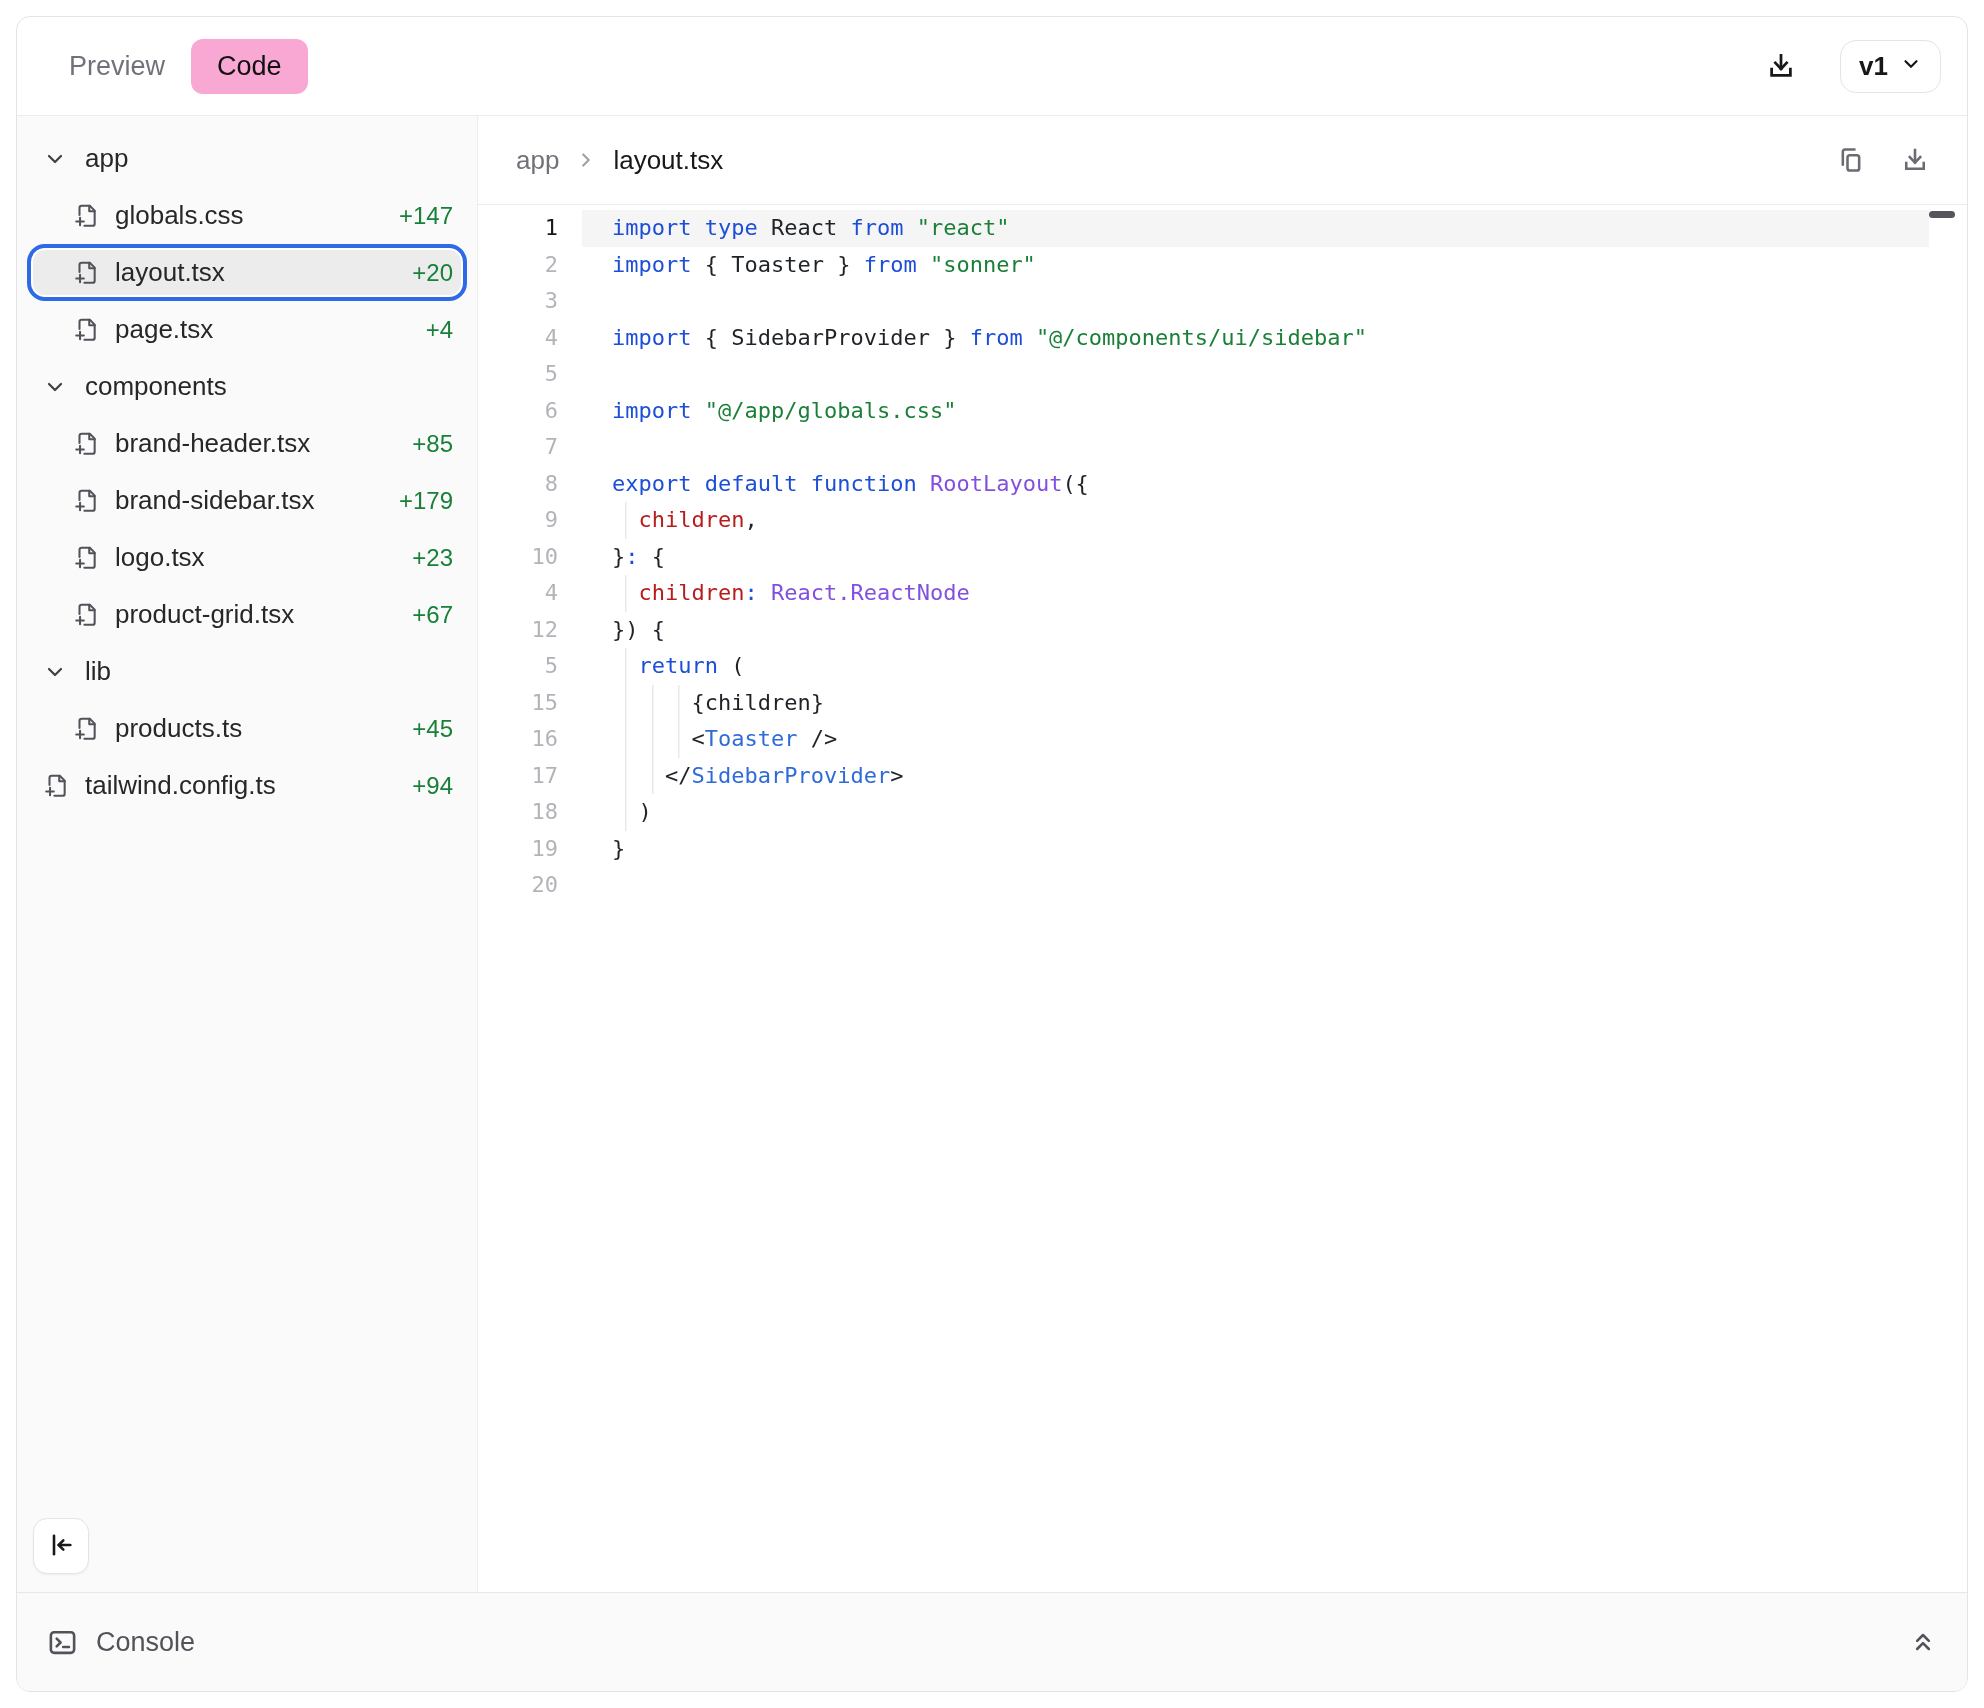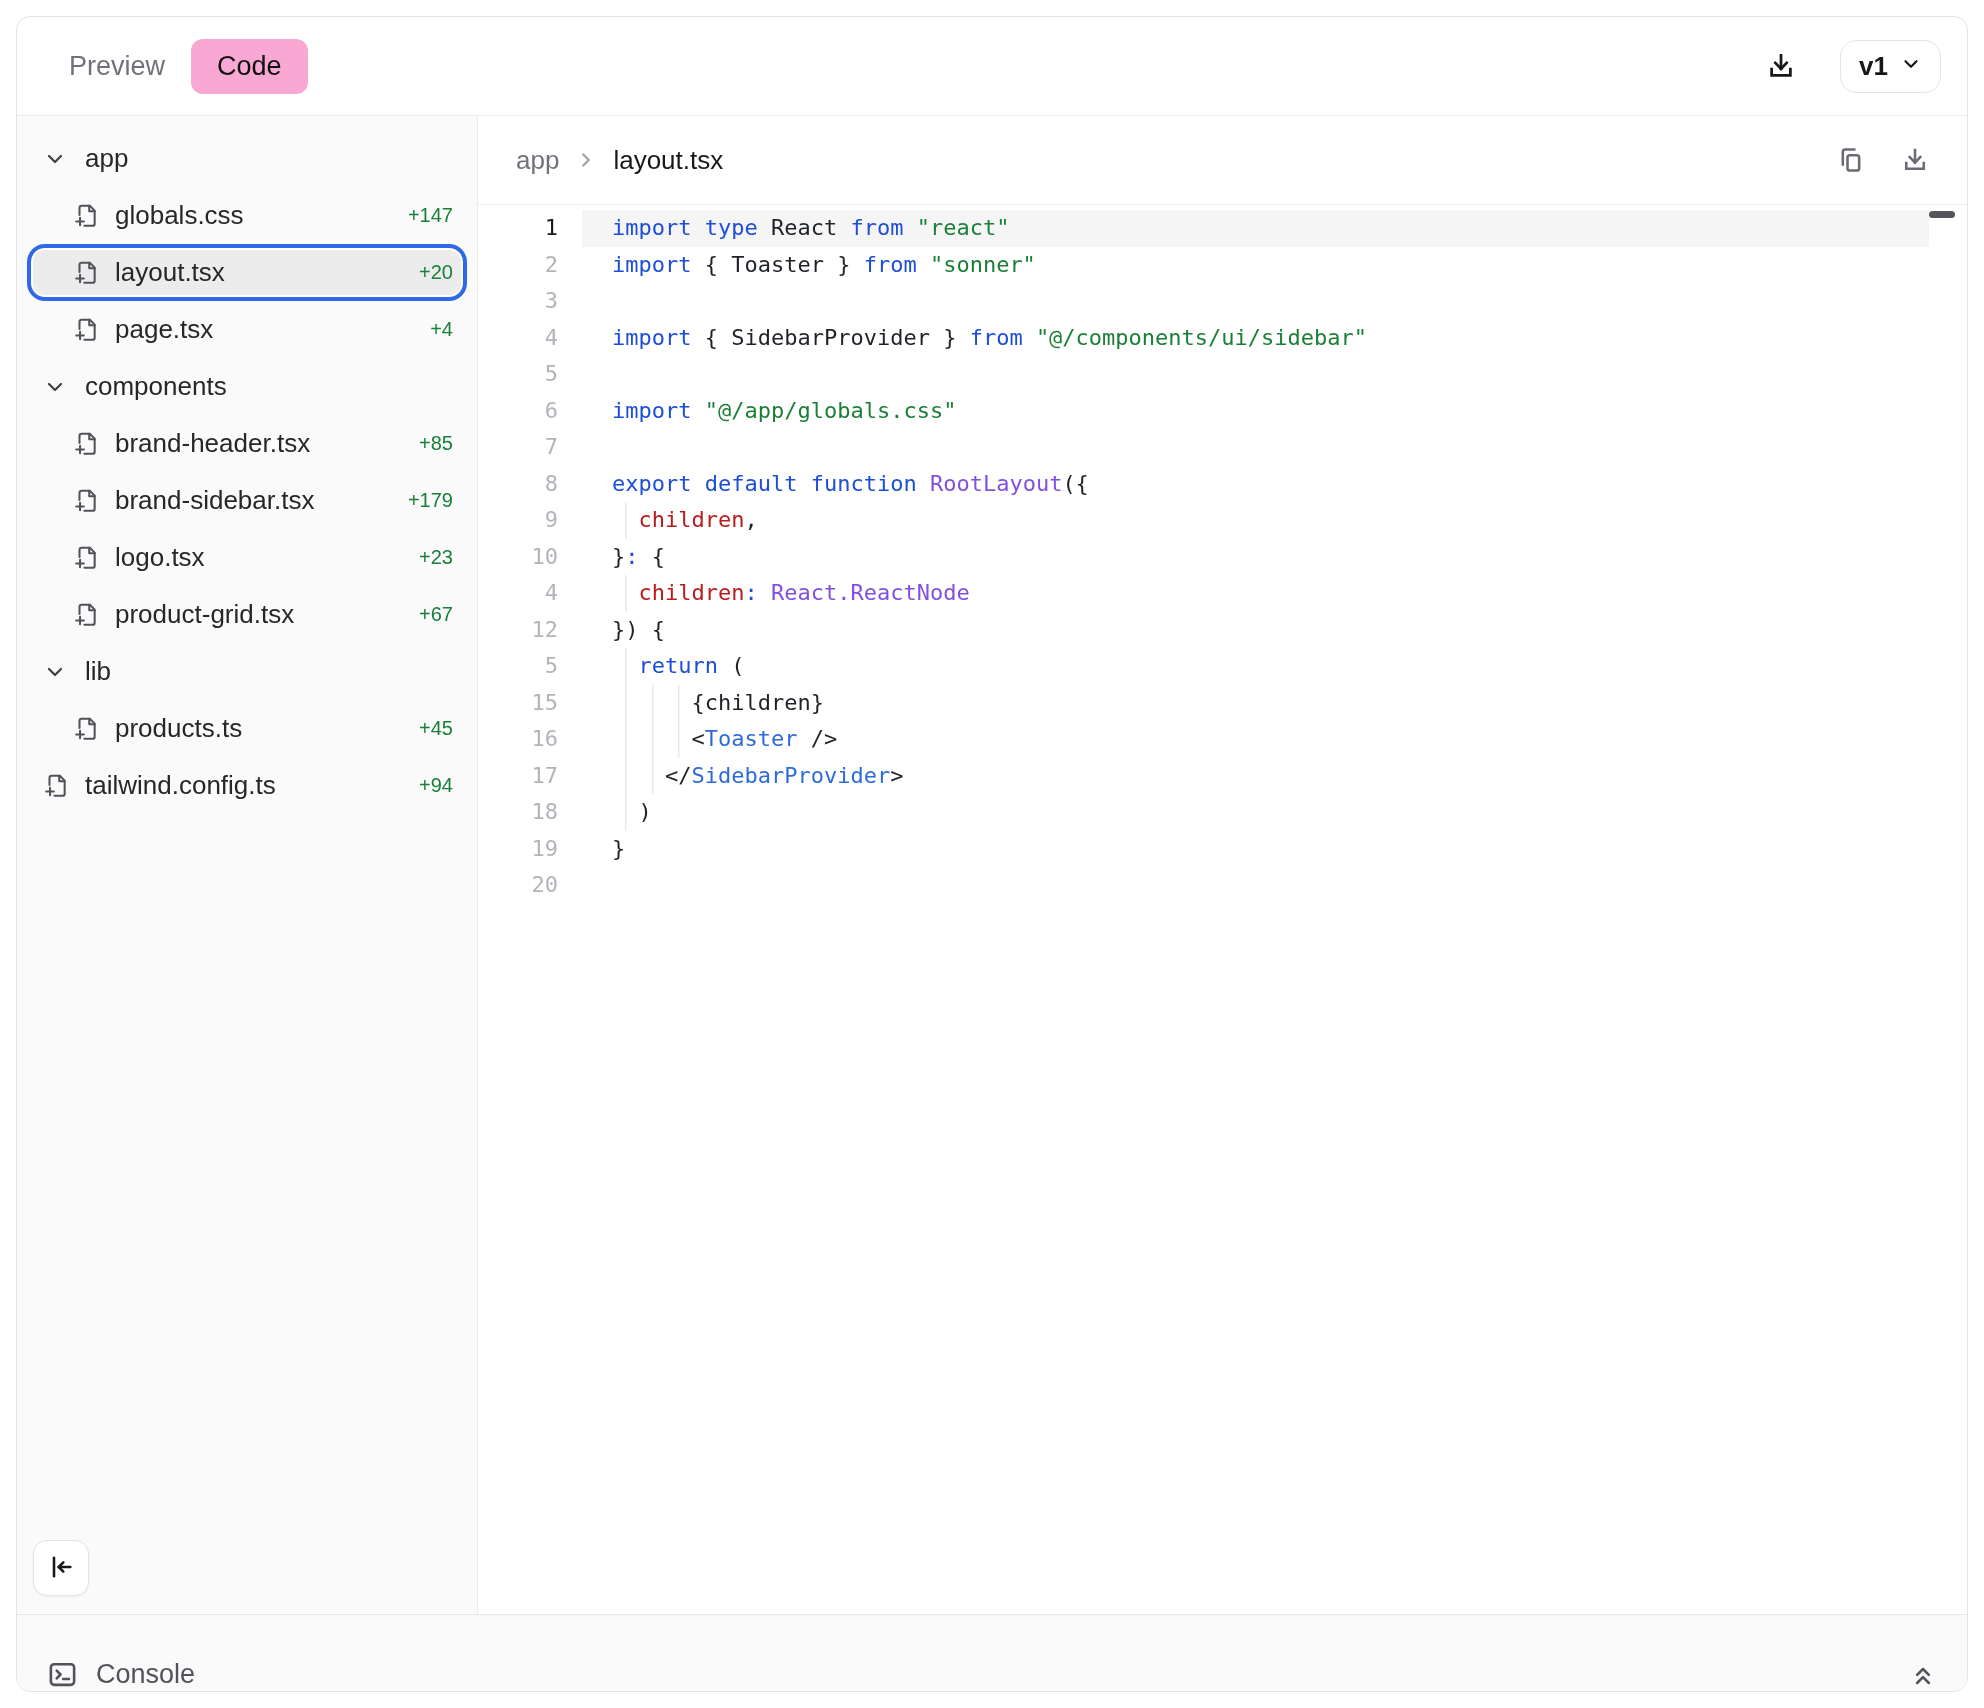--- a/index.html
+++ b/index.html
@@ -28,21 +28,21 @@
   .main{flex:1;display:flex;min-height:0;}
   .sidebar{width:460px;flex:none;background:#fafafa;border-right:1.5px solid #ececee;
     display:flex;flex-direction:column;min-height:0;}
   .tree{flex:1;padding-top:14px;overflow:hidden;}
   .trow{height:57px;display:flex;align-items:center;font-size:26px;color:#27272a;
     padding:0 24px 0 26px;box-sizing:border-box;cursor:pointer;}
   .trow.lvl1{padding-left:56px;}
   .tic{width:26px;flex:none;display:flex;align-items:center;margin-right:16px;color:#52525b;}
   .trow.folder .tic{color:#3f3f46;}
   .tlab{flex:1;white-space:nowrap;overflow:hidden;}
-  .tbadge{color:#188038;font-size:20px;margin-left:12px;}
+  .tbadge{color:#188038;font-size:24px;margin-left:12px;}
   .trow.sel{background:#ececed;border:4px solid #2e6ae8;border-radius:18px;
     margin:0 10px;padding:0 10px 0 42px;box-shadow:inset 0 0 0 2px #fff;}
   .sb-bottom{flex:none;padding:12px 16px 18px;}
   .collapse-btn{width:56px;height:56px;background:#fff;border:1.5px solid #e4e4e7;
     border-radius:14px;display:flex;align-items:center;justify-content:center;
     box-shadow:0 1px 2px rgba(0,0,0,.05);cursor:pointer;color:#18181b;}
   
   .codewrap{flex:1;min-width:0;display:flex;flex-direction:column;background:#fff;}
   .crumb{height:88px;flex:none;display:flex;align-items:center;padding:0 38px;
     border-bottom:1.5px solid #ececee;font-size:26px;}
@@ -59,21 +59,21 @@
   .cl.active .lc{background:#f5f5f6;}
   .g{display:inline-block;width:2ch;
     background-image:linear-gradient(#e9e9eb,#e9e9eb);
     background-repeat:no-repeat;background-position:1ch 0;background-size:1.5px 100%;}
   .kw{color:#1d4ed8;} .str{color:#1a7f37;} .cmp{color:#2f6bd8;}
   .typ{color:#8250df;} .prp{color:#b91c1c;} .pl{color:#1f2328;}
   .scroll-thumb{position:absolute;top:6px;right:12px;width:26px;height:7px;
     border-radius:4px;background:#55555c;cursor:pointer;}
   
   .console{height:74px;flex:none;background:#fafafa;border-top:1.5px solid #e7e7e9;
-    display:flex;align-items:flex-end;gap:18px;padding:1px 30px;color:#52525b;font-size:27px;cursor:pointer;}
+    display:flex;align-items:center;gap:18px;padding:12px 30px;color:#52525b;font-size:27px;cursor:pointer;}
   .console .exp{margin-left:auto;color:#52525b;}
 </style>
 </head>
 <body>
 
 <div class="card">
 
   <div class="hdr">
     <div class="tab">Preview</div>
     <div class="tab active">Code</div>

